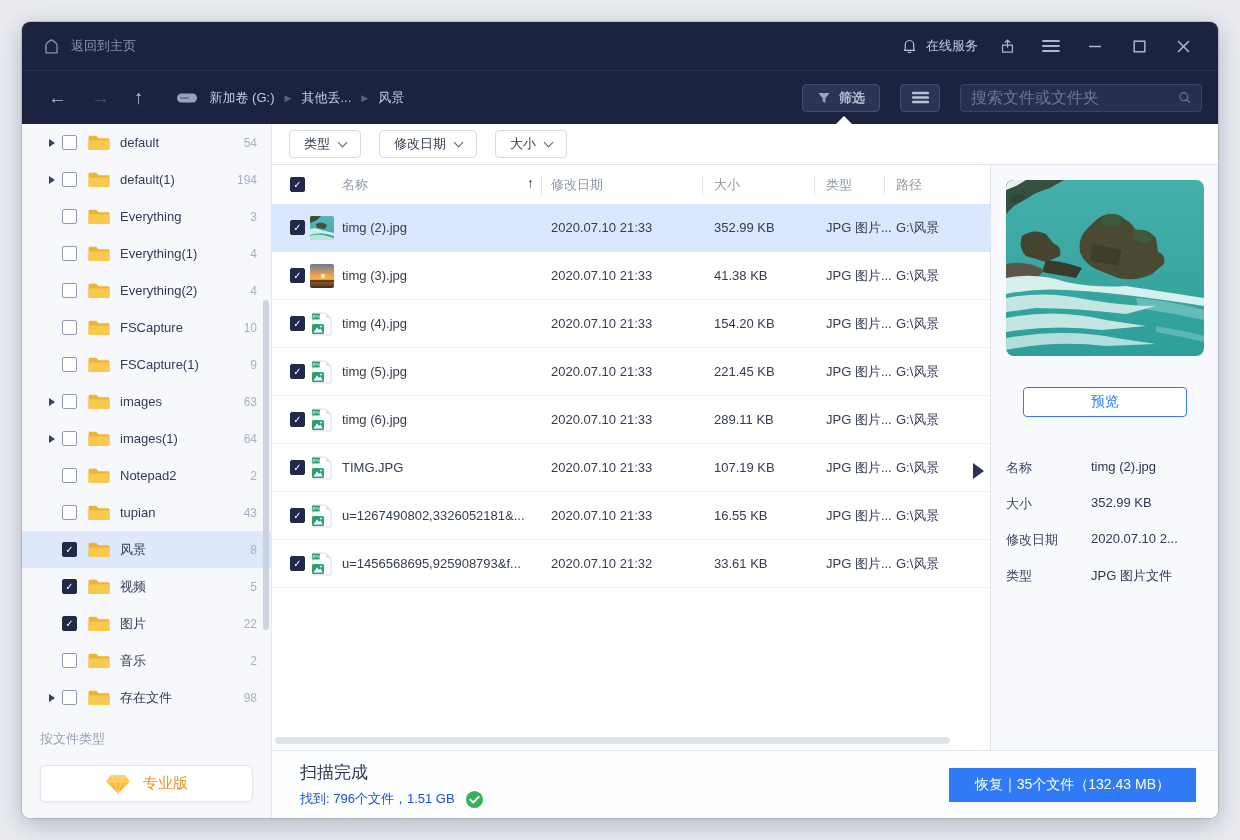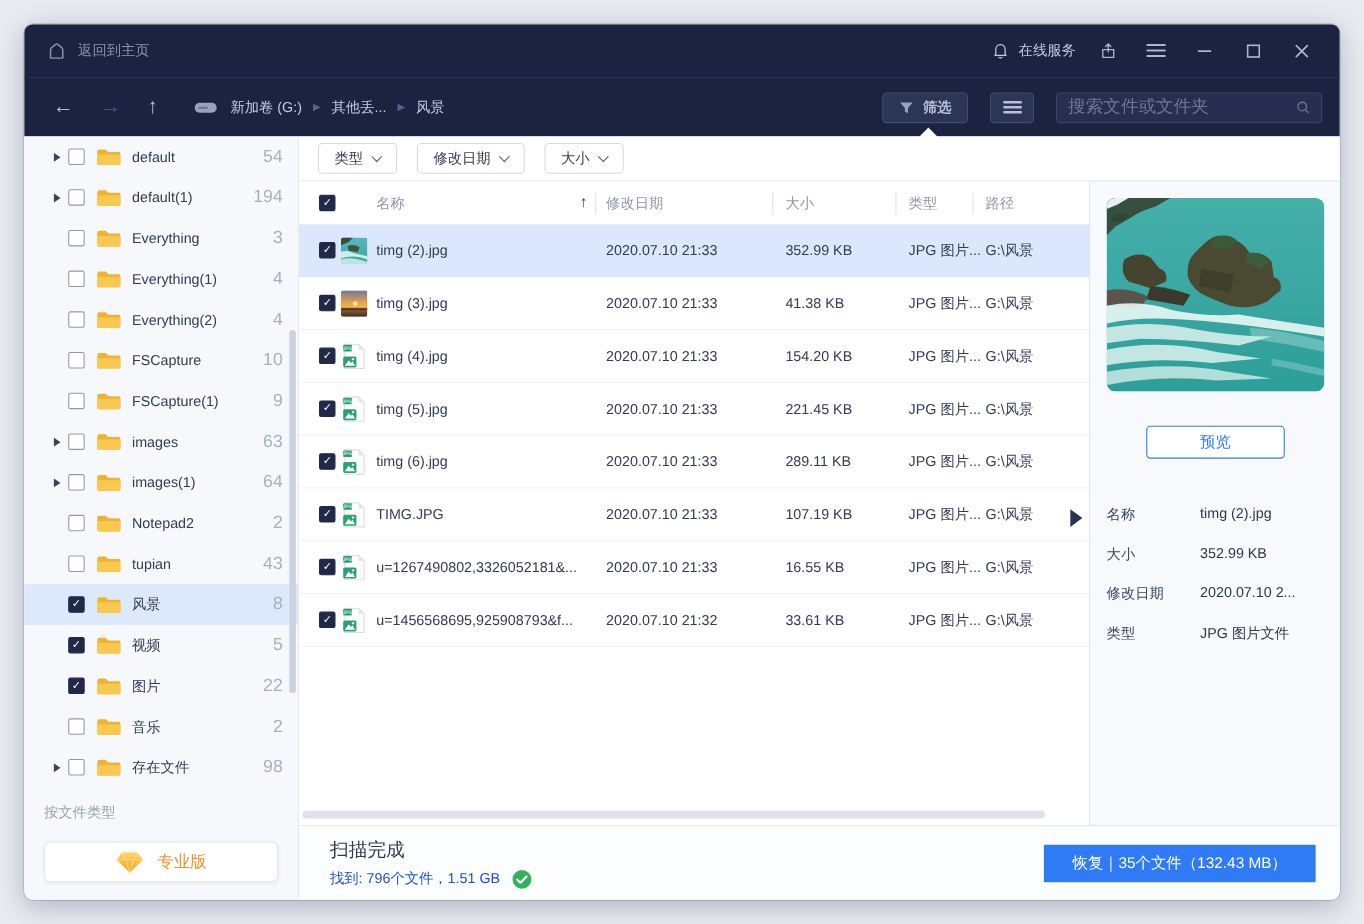--- a/index.html
+++ b/index.html
@@ -74,21 +74,21 @@
   .tri { width:0; height:0; border-left:6px solid #39415e; border-top:4.5px solid transparent;
     border-bottom:4.5px solid transparent; }
   .cb {
     width:15px; height:15px; border:1px solid #9299ae; border-radius:2px; background:#fff;
     flex:0 0 15px; margin-right:10px; display:flex; align-items:center; justify-content:center;
   }
   .cb.on { background:#202948; border-color:#202948; }
   .cb.on::after { content:"✓"; color:#fff; font-size:10px; line-height:1; }
   .folder { width:24px; height:19px; flex:0 0 24px; margin-right:9px; }
   .s-label { font-size:13px; color:#333b55; flex:1; white-space:nowrap; overflow:hidden; }
-  .s-count { font-size:16px; color:#a9afc3;margin-left:26px; }
+  .s-count { font-size:12px; color:#a9afc3;margin-left:26px; }
   .by-type { font-size:13px; color:#9aa0b4; padding:14px 0 0 18px; cursor:pointer; }
   .pro-btn {
     position:absolute; left:18px; right:18px; bottom:16px; height:37px;
     background:#fff; border:1px solid #e3e6ee; border-radius:6px;
     display:flex; align-items:center; justify-content:center; gap:12px; cursor:pointer;
     box-shadow:0 1px 3px rgba(40,50,90,.06);
   }
   .pro-btn span { font-size:15px; color:#f0922b; }
   .side-scroll {
     position:absolute; right:2px; top:176px; width:6px; height:330px;
@@ -138,21 +138,21 @@
     background:#dde2ec; border-radius:4px; cursor:pointer;
   }
   .collapse-arrow {
     position:absolute; right:6px; top:298px; width:0; height:0; cursor:pointer;
     border-left:11px solid #2b3352; border-top:8px solid transparent; border-bottom:8px solid transparent;
   }
   
   .panel { flex:1; background:#f8f9fd; border-left:1px solid #dfe3ee; padding:15px; }
   .pimg { width:198px; height:176px; border-radius:8px; overflow:hidden; display:block; }
   .preview-btn {
-    margin:31px auto 0; width:126px; height:30px; background:#fff;
+    margin:31px auto 0; width:164px; height:30px; background:#fff;
     border:1px solid #2e7bf5; border-radius:4px; color:#2e7bf5; font-size:14px;
     display:flex; align-items:center; justify-content:center; cursor:pointer;
   }
   .details { margin-top:42px; }
   .drow { display:flex; margin-bottom:18px; }
   .dlabel { width:85px; font-size:13px; color:#3c4462; }
   .dvalue { font-size:13px; color:#2f3750; white-space:nowrap; }
   
   .statusbar {
     height:68px; flex:0 0 68px; background:#fcfdff; border-top:1px solid #e2e6ef;

